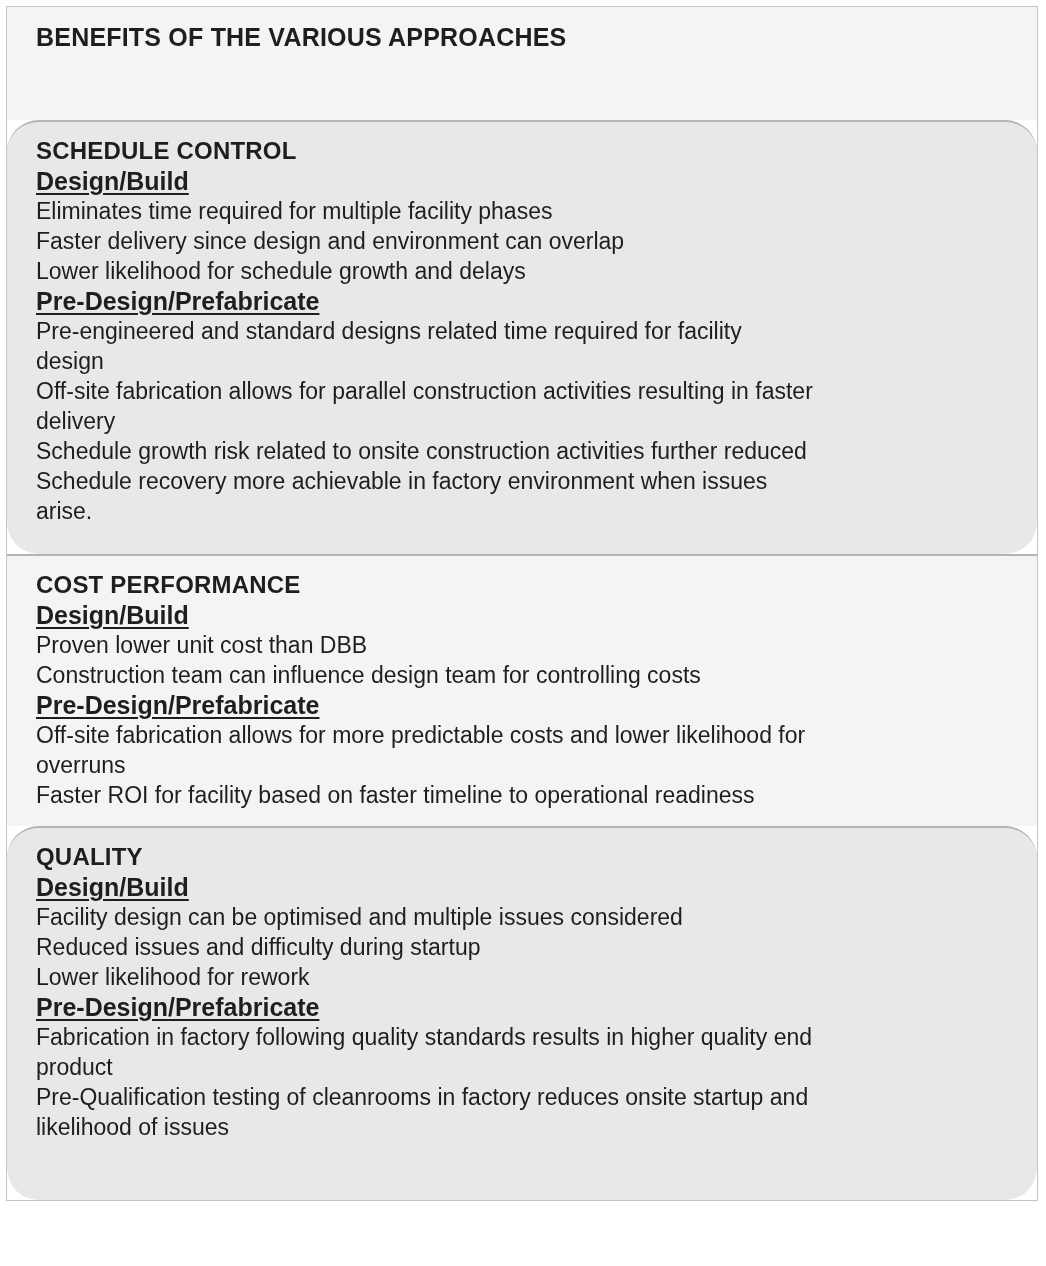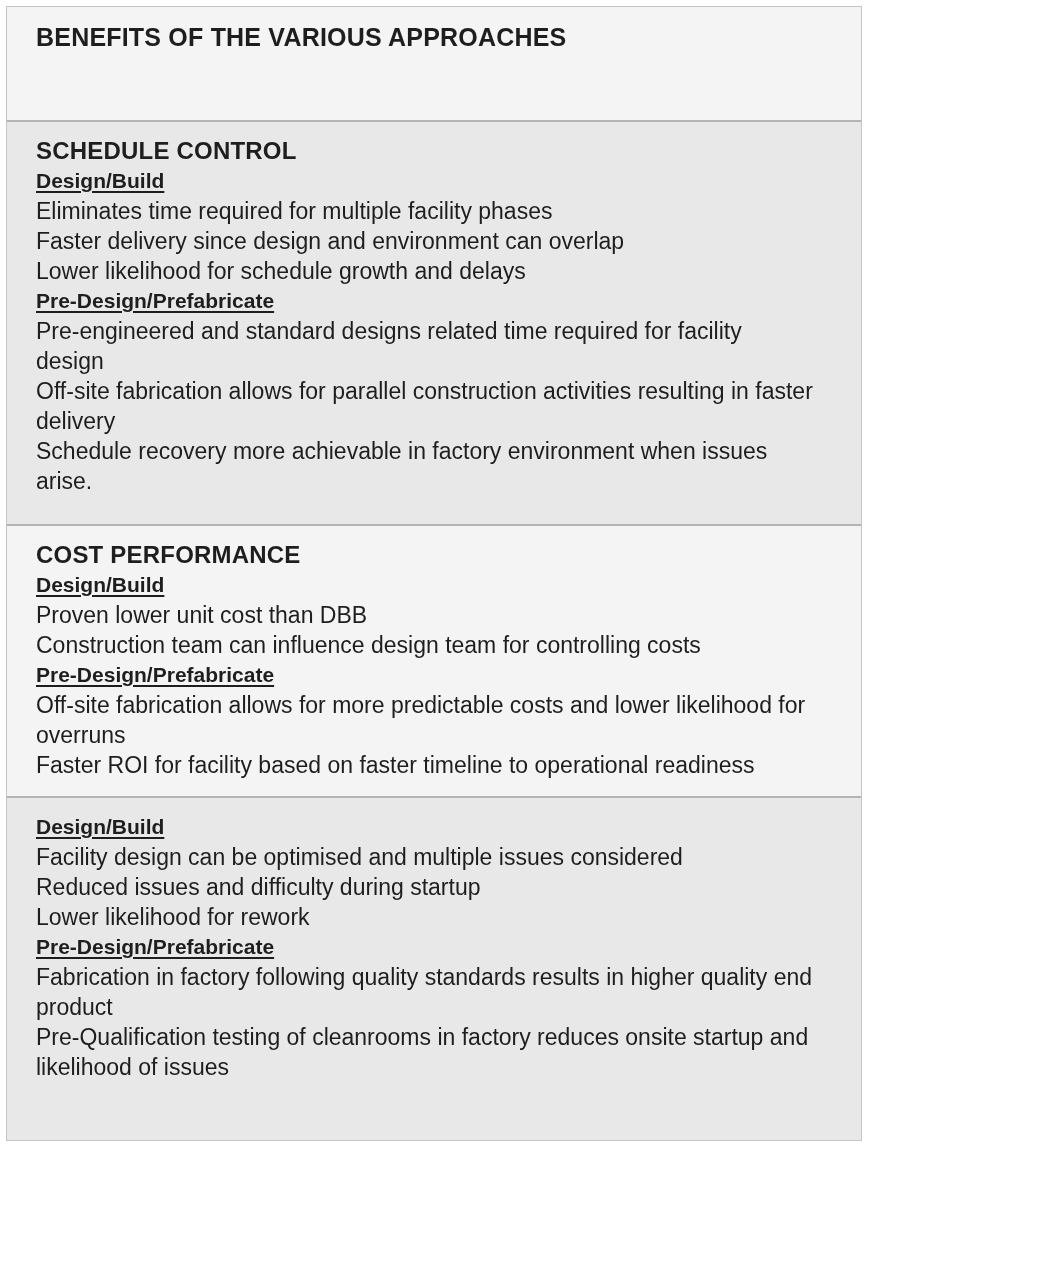--- a/index.html
+++ b/index.html
@@ -7,55 +7,55 @@
     padding: 0;
     background: #ffffff;
     width: 1046px;
     height: 1266px;
     font-family: "Liberation Sans", sans-serif;
   }
   .benefits-table {
     position: absolute;
     left: 6px;
     top: 6px;
-    width: 856px;
+    width: 1032px;
     border: 1px solid #c6c5c6;
     box-sizing: border-box;
   }
   .row {
     padding: 14px 30px 26px 29px;
     font-size: 23px;
     line-height: 30px;
     color: #1e1e1e;
     border-top: 2px solid #b5b4b5;
   }
   .row:first-child { border-top: none; }
   .row-light { background: #f5f4f5; }
-  .row-dark  { background: #e8e8e9; }
+  .row-dark  { background: #e8e8e9; border-radius: 32px; }
 
   .table-header {
     padding-top: 15px;
     padding-bottom: 68px;
   }
   .table-title {
     font-size: 25px;
     font-weight: 700;
     letter-spacing: 0.2px;
   }
   .section-schedule { padding-bottom: 28px; }
   .section-cost     { padding-bottom: 16px; }
   .section-quality  { padding-bottom: 58px; }
 
   .section-title {
     font-size: 24px;
     font-weight: 700;
     letter-spacing: 0.2px;
   }
   .group-label {
-    font-size: 21px;
+    font-size: 25px;
     font-weight: 700;
     text-decoration: underline;
     text-decoration-thickness: 2px;
     text-underline-offset: 3px;
   }
   .benefit-item {
     white-space: pre-line;
   }
 </style>
 </head>
@@ -71,36 +71,38 @@
     <div class="section-title">SCHEDULE CONTROL</div>
     <div class="group-label">Design/Build</div>
     <div class="benefit-item">Eliminates time required for multiple facility phases</div>
     <div class="benefit-item">Faster delivery since design and environment can overlap</div>
     <div class="benefit-item">Lower likelihood for schedule growth and delays</div>
     <div class="group-label">Pre-Design/Prefabricate</div>
     <div class="benefit-item">Pre-engineered and standard designs related time required for facility
 design</div>
     <div class="benefit-item">Off-site fabrication allows for parallel construction activities resulting in faster
 delivery</div>
+    <div class="benefit-item">Schedule growth risk related to onsite construction activities further reduced</div>
     <div class="benefit-item">Schedule recovery more achievable in factory environment when issues
 arise.</div>
   </section>
 
   <section class="row row-light section-cost">
     <div class="section-title">COST PERFORMANCE</div>
     <div class="group-label">Design/Build</div>
     <div class="benefit-item">Proven lower unit cost than DBB</div>
     <div class="benefit-item">Construction team can influence design team for controlling costs</div>
     <div class="group-label">Pre-Design/Prefabricate</div>
     <div class="benefit-item">Off-site fabrication allows for more predictable costs and lower likelihood for
 overruns</div>
     <div class="benefit-item">Faster ROI for facility based on faster timeline to operational readiness</div>
   </section>
 
   <section class="row row-dark section-quality">
+    <div class="section-title">QUALITY</div>
     <div class="group-label">Design/Build</div>
     <div class="benefit-item">Facility design can be optimised and multiple issues considered</div>
     <div class="benefit-item">Reduced issues and difficulty during startup</div>
     <div class="benefit-item">Lower likelihood for rework</div>
     <div class="group-label">Pre-Design/Prefabricate</div>
     <div class="benefit-item">Fabrication in factory following quality standards results in higher quality end
 product</div>
     <div class="benefit-item">Pre-Qualification testing of cleanrooms in factory reduces onsite startup and
 likelihood of issues</div>
   </section>

